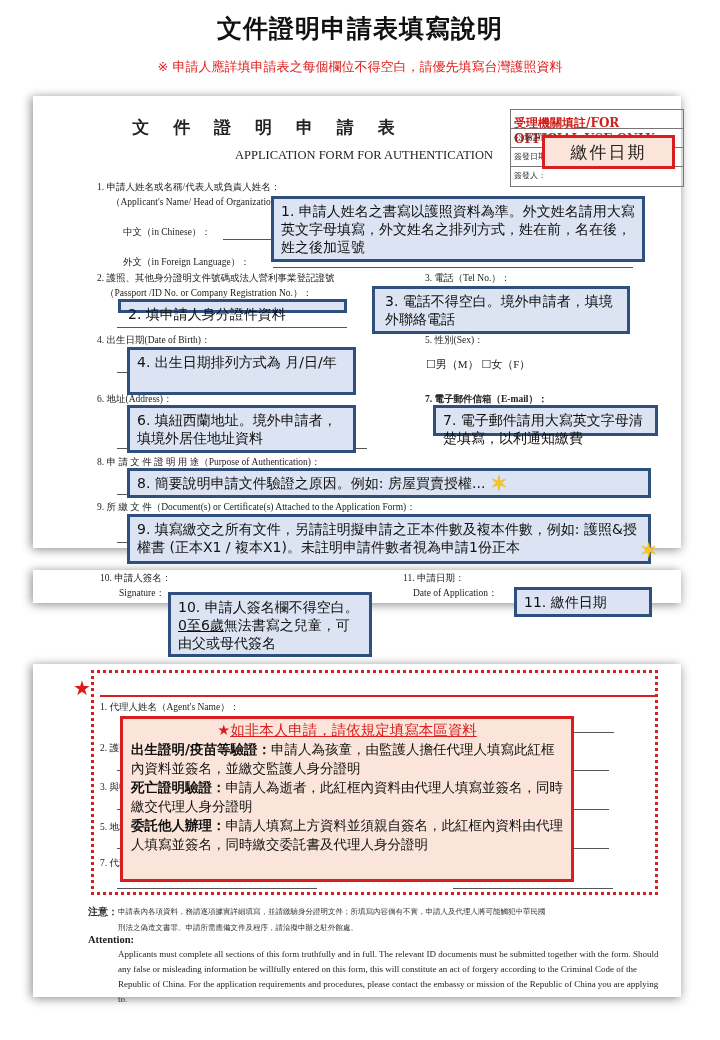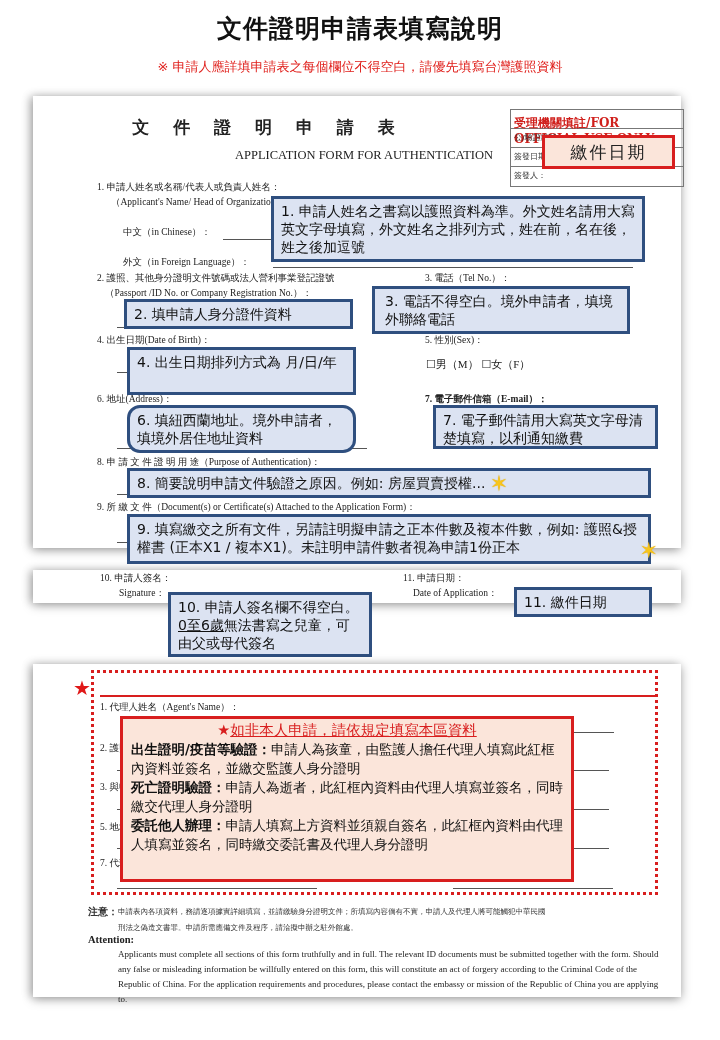--- a/index.html
+++ b/index.html
@@ -92,25 +92,25 @@
 </div>
 
 <div class="panel" style="left:33px; top:570px; width:648px; height:33px;">
   <div class="form-text" style="left:67px; top:2px;">10. 申請人簽名：</div>
   <div class="form-text" style="left:86px; top:17px;">Signature：</div>
   <div class="form-text" style="left:370px; top:2px;">11. 申請日期：</div>
   <div class="form-text" style="left:380px; top:17px;">Date of Application：</div>
 </div>
 
 <div class="note" style="left:271px; top:196px; width:374px; height:66px;">1. 申請人姓名之書寫以護照資料為準。外文姓名請用大寫英文字母填寫，外文姓名之排列方式，姓在前，名在後，姓之後加逗號</div>
-<div class="note" style="left:124px; top:299px; width:229px; height:30px;">2. 填申請人身分證件資料</div>
+<div class="note" style="left:118px; top:299px; width:229px; height:14px;">2. 填申請人身分證件資料</div>
 <div class="note" style="left:372px; top:286px; width:258px; height:48px; padding-left:10px;">3. 電話不得空白。境外申請者，填境外聯絡電話</div>
 <div class="note" style="left:127px; top:347px; width:229px; height:48px;">4. 出生日期排列方式為 月/日/年</div>
-<div class="note" style="left:127px; top:405px; width:229px; height:48px;border-radius:13px;">6. 填紐西蘭地址。境外申請者，填境外居住地址資料</div>
-<div class="note" style="left:433px; top:405px; width:225px; height:44px;">7. 電子郵件請用大寫英文字母清楚填寫，以利通知繳費</div>
+<div class="note" style="left:127px; top:405px; width:229px; height:48px;">6. 填紐西蘭地址。境外申請者，填境外居住地址資料</div>
+<div class="note" style="left:433px; top:405px; width:225px; height:31px;">7. 電子郵件請用大寫英文字母清楚填寫，以利通知繳費</div>
 <div class="note" style="left:127px; top:468px; width:524px; height:30px;">
   <span>8. 簡要說明申請文件驗證之原因。例如: 房屋買賣授權...</span>
   <span class="star-icon">✶</span>
 </div>
 <div class="note" style="left:127px; top:514px; width:524px; height:50px;">
   <span>9. 填寫繳交之所有文件，另請註明擬申請之正本件數及複本件數，例如: 護照&amp;授權書 (正本X1 / 複本X1)。未註明申請件數者視為申請1份正本</span>
   <span class="star-icon" style="position:absolute; right:-10px; bottom:2px;">✶</span>
 </div>
 <div class="note" style="left:168px; top:592px; width:204px; height:65px;">
   <span>10. 申請人簽名欄不得空白。</span><span style="text-decoration:underline;">0至6歲</span><span>無法書寫之兒童，可由父或母代簽名</span>

